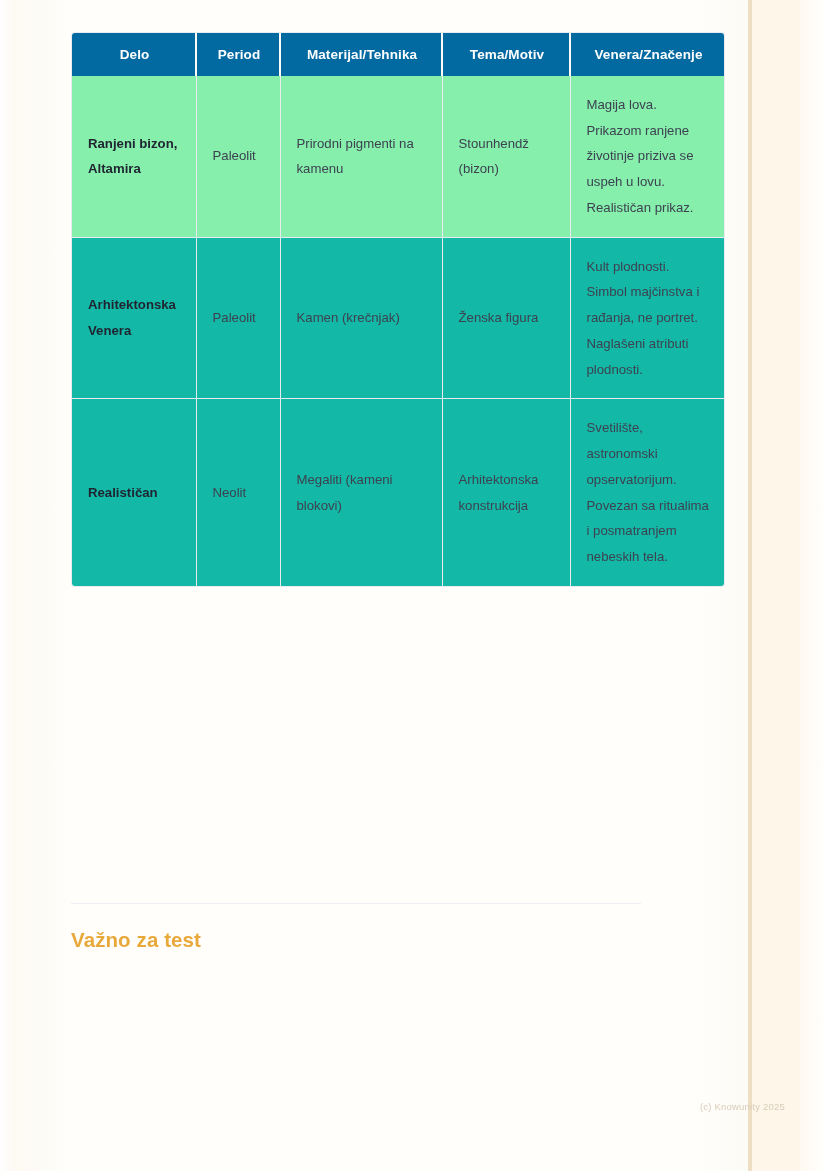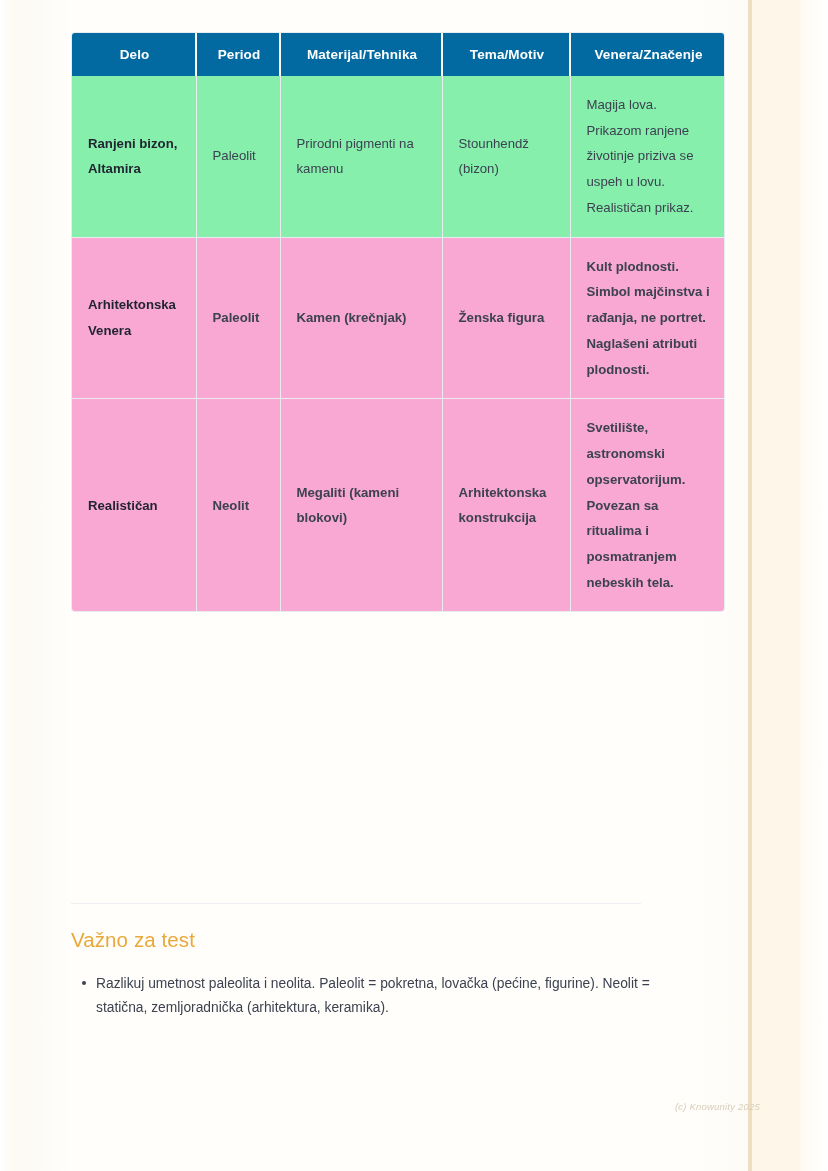--- a/index.html
+++ b/index.html
@@ -104,21 +104,21 @@
     padding: 16px 14px 16px 16px;
     vertical-align: middle;
     border-right: 1px solid #e9ebf0;
     border-bottom: 1px solid #e9ebf0;
     word-wrap: break-word;
   }
   tbody td:last-child { border-right: none; }
   tbody tr:last-child td { border-bottom: none; }
 
   tbody tr.row-odd td  { background: #86efac; }
-  tbody tr.row-even td { background: #f9a8d4; font-weight: bold; }
+  tbody tr.row-even td { background: #14b8a6; }
 
   tbody td.col-work {
     font-weight: bold;
     color: #1f2430;
     line-height: 1.95;
   }
   tbody td.col-purpose {
     line-height: 1.95;
   }
 
@@ -135,21 +135,21 @@
   
   .notes-section {
     position: absolute;
     left: 71px;
     top: 928px;
     width: 600px;
   }
   .notes-title {
     color: #e8a93a;
     font-size: 20.5px;
-    font-weight: normal;
+    font-weight: bold;
     margin: 0 0 20px 0;
     letter-spacing: 0.1px;
   }
   ul.notes-list {
     list-style: none;
     margin: 0;
     padding: 0;
   }
   ul.notes-list li {
     position: relative;
@@ -168,27 +168,26 @@
     width: 4px;
     height: 4px;
     border-radius: 50%;
     background: #3c4250;
   }
   ul.notes-list li b { font-weight: bold; color: #20252f; }
 
   
   .watermark {
     position: absolute;
-    left: 675px;
+    left: 700px;
     top: 1101px;
     font-size: 9.5px;
     color: #d8cdb9;
     letter-spacing: 0.2px;
     white-space: nowrap;
-    font-style: italic;
   }
 </style>
 </head>
 <body>
 
 <div id="page-root">
 
   <div class="sheet"></div>
   <div class="sheet-edge"></div>
   <div class="sheet-right-strip"></div>
@@ -241,19 +240,18 @@
 
       </tbody>
     </table>
   </div>
 
   <div class="section-divider"></div>
 
   <div class="notes-section">
     <h2 class="notes-title">Važno za test</h2>
     <ul class="notes-list">
-      <li>Razlikuj umetnost paleolita i neolita. Paleolit = pokretna, lovačka (pećine, figurine). Neolit = statična, zemljoradnička (arhitektura, keramika).</li>
     </ul>
   </div>
 
   <div class="watermark">(c) Knowunity 2025</div>
 
 </div>
 
 </body></html>

